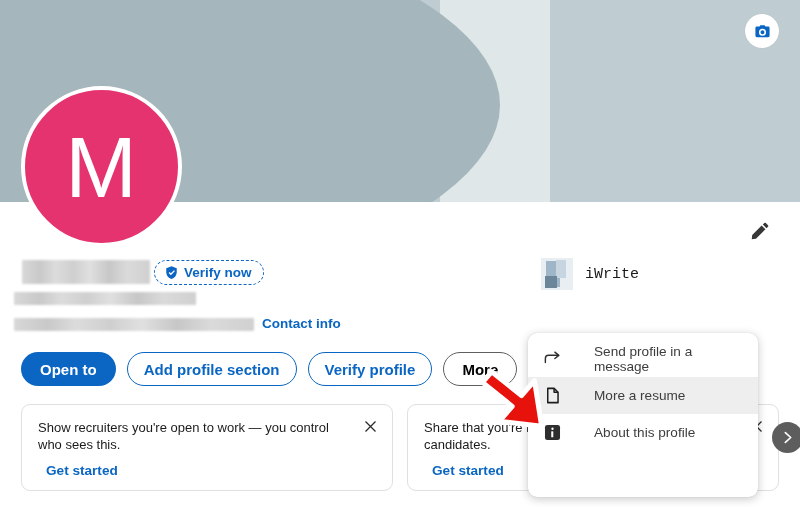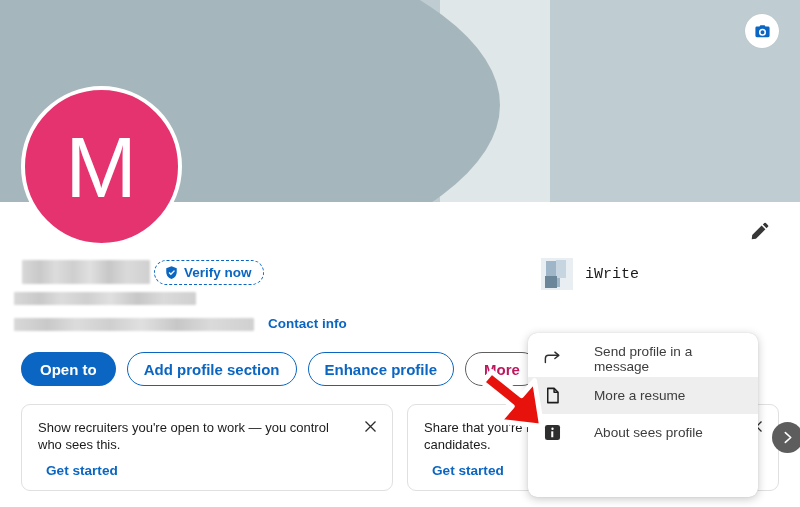--- a/index.html
+++ b/index.html
@@ -86,21 +86,21 @@
   #verify-now {
     position:absolute; left:154px; top:58px;
     height:25px; padding:0 11px 0 9px;
     border:1.4px dashed #0a66c2; border-radius:14px;
     display:flex; align-items:center; gap:5px;
     color:#0a66c2; font-size:13.5px; font-weight:600;
     cursor:pointer; background:#fff;
   }
 
   #contact-info {
-    position:absolute; left:268px; top:114px;
+    position:absolute; left:262px; top:114px;
     color:#0a66c2; font-size:13.5px; font-weight:600;
     cursor:pointer;
   }
 
   
   #action-row {
     position:absolute; left:21px; top:150px;
     display:flex; align-items:center; gap:11px;
   }
   .btn {
@@ -110,21 +110,21 @@
     cursor:pointer; white-space:nowrap;
   }
   .btn-primary {
     background:#0a66c2; color:#ffffff; padding:0 19px;
   }
   .btn-outline {
     background:transparent; color:#0a66c2;
     border:1.4px solid #0a66c2; padding:7px 16px;
   }
   .btn-grey {
-    background:transparent; color:#be185d;
+    background:transparent; color:#000000;
     border:1.4px solid #5f5f5f; padding:0 18px;
   }
 
   
   #iwrite {
     position:absolute; left:541px; top:56px;
     display:flex; align-items:center; gap:12px;
   }
   #iwrite-logo {
     width:32px; height:32px; position:relative;
@@ -240,21 +240,21 @@
   <div id="contact-info">Contact info</div>
 
   <div id="action-row">
     <div class="btn btn-primary">
       <span>Open to</span>
     </div>
     <div class="btn btn-outline">
       <span>Add profile section</span>
     </div>
     <div class="btn btn-outline">
-      <span>Enhance profile</span>
+      <span>Verify profile</span>
     </div>
     <div class="btn btn-grey">
       <span>More</span>
     </div>
   </div>
 
   <div id="iwrite">
     <div id="iwrite-logo">
       <div class="p1"></div>
         <div class="p2"></div>
@@ -315,19 +315,19 @@
   </div>
 
   <div class="menu-item">
     <span class="menu-icon">
       <svg width="19" height="19" viewBox="0 0 24 24" aria-hidden="true">
         <rect x="2.5" y="2.5" width="19" height="19" rx="3" fill="#2e2e2e"></rect>
         <circle cx="12" cy="7.2" r="1.5" fill="#ffffff"></circle>
         <path d="M10.4 10.5 H13 V18 H10.4 Z" fill="#ffffff"></path>
       </svg>
     </span>
-    <span>About sees profile</span>
+    <span>About this profile</span>
   </div>
 </div>
 
 <svg id="red-arrow" viewBox="0 0 130 95" aria-hidden="true">
   <path d="M32 2 L60 28 L74 14 L78 60 L36 52 L50 38 L22 12 Z" transform="rotate(-4 55 35)" fill="#e8120c" stroke="#ffffff" stroke-width="5" stroke-linejoin="round"></path>
 </svg>
 
 </body></html>

